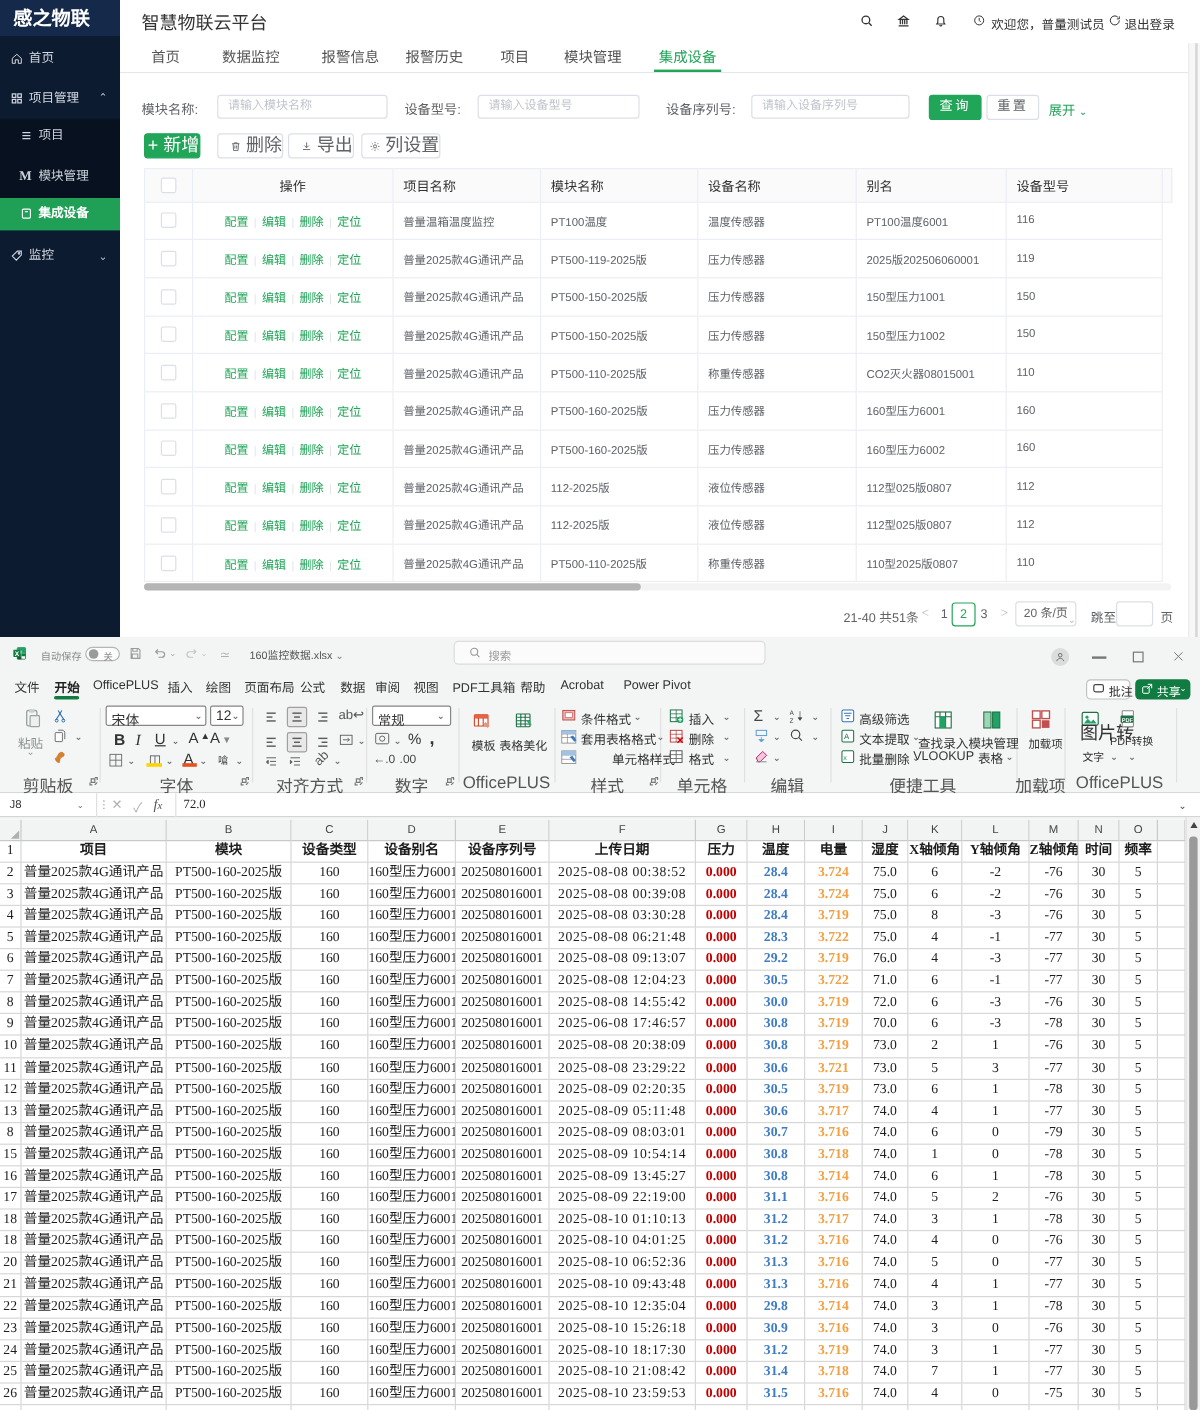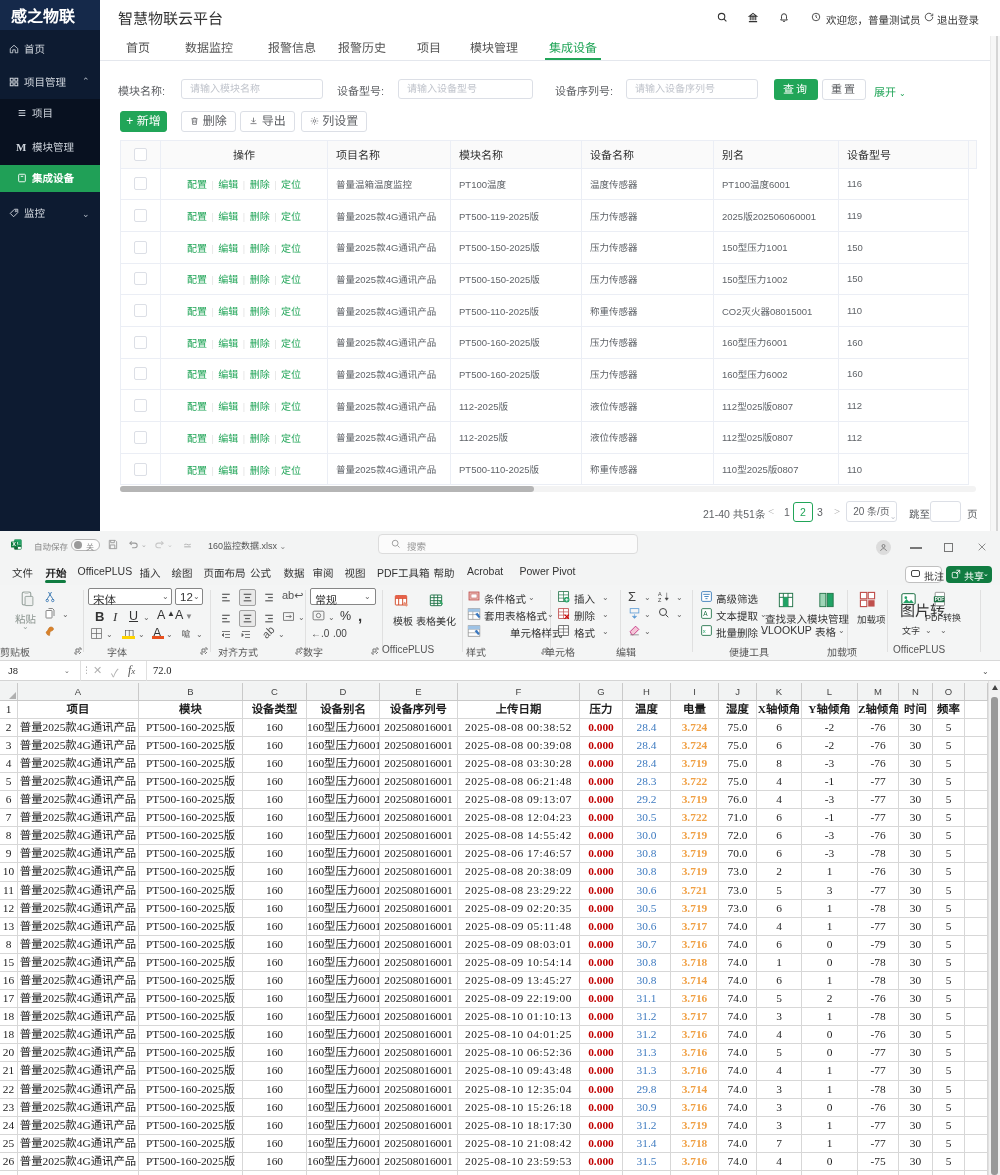--- a/index.html
+++ b/index.html
@@ -26,21 +26,21 @@
 #tabs{position:absolute;left:100px;top:36px;width:890px;height:25px;background:#fff;border-bottom:1px solid #e4e7ed}
 .tab{position:absolute;top:3px;height:21px;line-height:18px;font-size:12px;color:#555}
 .tab.act{color:#21a558;border-bottom:2px solid #21a558}
 #srow{position:absolute;left:100px;top:61px;width:900px;height:50px;background:#fff}
 .slabel{position:absolute;top:21px;font-size:11px;color:#606266}
 .sinput{position:absolute;top:18px;height:20px;border:1px solid #dcdfe6;border-radius:3px;background:#fff;font-size:10px;color:#c0c4cc;line-height:18px;padding-left:8px}
 #btnq{position:absolute;left:674px;top:18px;width:44px;height:21px;background:#21a558;color:#fff;line-height:21px;font-size:11px;border-radius:3px;text-align:center;letter-spacing:2px}
 #btnr{position:absolute;left:722px;top:18px;width:44px;height:21px;background:#fff;border:1px solid #dcdfe6;color:#606266;line-height:19px;font-size:11px;border-radius:3px;text-align:center;letter-spacing:2px}
 #expand{position:absolute;left:774px;top:22px;color:#21a558;font-size:11px}
 #brow{position:absolute;left:100px;top:111px;width:900px;height:30px;background:#fff}
-.bbtn{position:absolute;top:0;height:21px;border:1px solid #dcdfe6;border-radius:3px;background:#fff;color:#606266;font-size:12px;line-height:19px;text-align:center}
+.bbtn{position:absolute;top:0;height:21px;border:1px solid #dcdfe6;border-radius:3px;background:#fff;color:#606266;font-size:15px;line-height:19px;text-align:right}
 #badd{left:20px;width:47px;background:#21a558;border-color:#21a558;color:#fff}
 
 #wtbl{position:absolute;left:120px;top:140px;width:856px;border-collapse:collapse;table-layout:fixed}
 #wtbl th{background:#fafafa;color:#333;font-weight:500;height:27.5px;border:1px solid #ebeef5;font-size:11px}
 #wtbl td{background:#fff;color:#5f6368;height:31.7px;border:1px solid #ebeef5;padding-left:8px;overflow:hidden;white-space:nowrap;font-size:9.5px}
 #wtbl th.l,#wtbl td.l{text-align:left;padding-left:8px}
 #wtbl .ck{text-align:center;padding-left:0}
 #wtbl .op{text-align:center;padding-left:0;font-size:10px}
 .cb{display:inline-block;width:13px;height:13px;border:1px solid #dcdfe6;border-radius:2px;background:#fff;vertical-align:middle}
 .lk{color:#21a558}
@@ -53,32 +53,32 @@
 #pgn .selbox{position:absolute;left:746px;top:0;width:51px;height:21px;border:1px solid #dcdfe6;border-radius:3px;color:#606266;font-size:10px;line-height:19px;text-align:center}
 #pgn .jumpbox{position:absolute;left:830px;top:0;width:31px;height:21px;border:1px solid #dcdfe6;border-radius:3px;background:#fff}
 #rightline{position:absolute;left:990px;top:36px;width:10px;height:495px;background:#f7f7f7;border-left:1px solid #ececec}
 #rl2{position:absolute;left:996px;top:36px;width:2px;height:495px;background:#d5d5d5}
 
 #xl{position:absolute;left:0;top:531px;width:1000px;height:644px;background:#f3f4f4;font-family:"Liberation Sans",sans-serif}
 #xtitle{position:absolute;left:0;top:0;width:1000px;height:26px;background:#f3f4f4}
 #xmenu{position:absolute;left:0;top:26px;width:1000px;height:28px}
 .xm{position:absolute;top:8px;font-size:10.5px;color:#333}
 #xribbon{position:absolute;left:0;top:54px;width:1000px;height:76px;background:#f4f5f5;border-bottom:1px solid #d8d8d8}
-.rlab{position:absolute;top:59px;font-size:10px;color:#555;text-align:left}
+.rlab{position:absolute;top:59px;font-size:14px;color:#555;text-align:center}
 .rsep{position:absolute;top:5px;width:1px;height:62px;background:#e0e0e0}
 .rit{position:absolute;font-size:10.5px;color:#333;white-space:nowrap}
 #xfx{position:absolute;left:0;top:130px;width:1000px;height:20px;background:#fff;border-bottom:1px solid #d4d4d4}
 
 #sheet{position:absolute;left:0;top:151.5px;width:988px;height:492.5px;background:#fff;overflow:hidden;display:grid;grid-template-columns:18px 121px 104px 64px 73px 78px 122px 43px 48px 48px 38px 45px 56px 41px 34px 32px 23px;grid-auto-rows:18.1px;font-family:"Liberation Serif",serif;font-size:11.4px;color:#1d1d1d}
 #sheet>div{border-right:1px solid #d7d7d7;border-bottom:1px solid #d7d7d7;text-align:center;line-height:17px;overflow:hidden;white-space:nowrap}
 #sheet .hd{background:#f2f3f3;border-right:1px solid #c9c9c9;border-bottom:1px solid #c9c9c9;font-family:"Liberation Sans",sans-serif;font-size:9.5px;color:#444;line-height:17px}
 #sheet .b{font-weight:bold}
 #sheet .dt{letter-spacing:0.55px}
 #sheet .red{color:#c00000;font-weight:bold}
-#sheet .blu{color:#3f7bc0;font-weight:normal}
+#sheet .blu{color:#3f7bc0;font-weight:bold}
 #sheet .org{color:#f0a045;font-weight:bold}
 #vscroll{position:absolute;left:988px;top:150px;width:12px;height:494px;background:#f1f1f1;border-left:1px solid #e0e0e0}
 #vthumb{position:absolute;left:2px;top:16px;width:7px;height:478px;background:#999;border-radius:3px}
 svg{display:block}
 </style>
 </head>
 <body>
 <div id="web">
   <div id="sidebar">
     <div id="subbg"></div>
@@ -849,21 +849,21 @@
 <div>-76</div>
 <div>30</div>
 <div>5</div>
 <div></div>
 <div class="rn">9</div>
 <div>普量2025款4G通讯产品</div>
 <div>PT500-160-2025版</div>
 <div>160</div>
 <div>160型压力6001</div>
 <div>202508016001</div>
-<div class="dt">2025-08-06 17:46:57</div>
+<div class="dt">2025-06-08 17:46:57</div>
 <div class="red">0.000</div>
 <div class="blu">30.8</div>
 <div class="org">3.719</div>
 <div>70.0</div>
 <div>6</div>
 <div>-3</div>
 <div>-78</div>
 <div>30</div>
 <div>5</div>
 <div></div>

